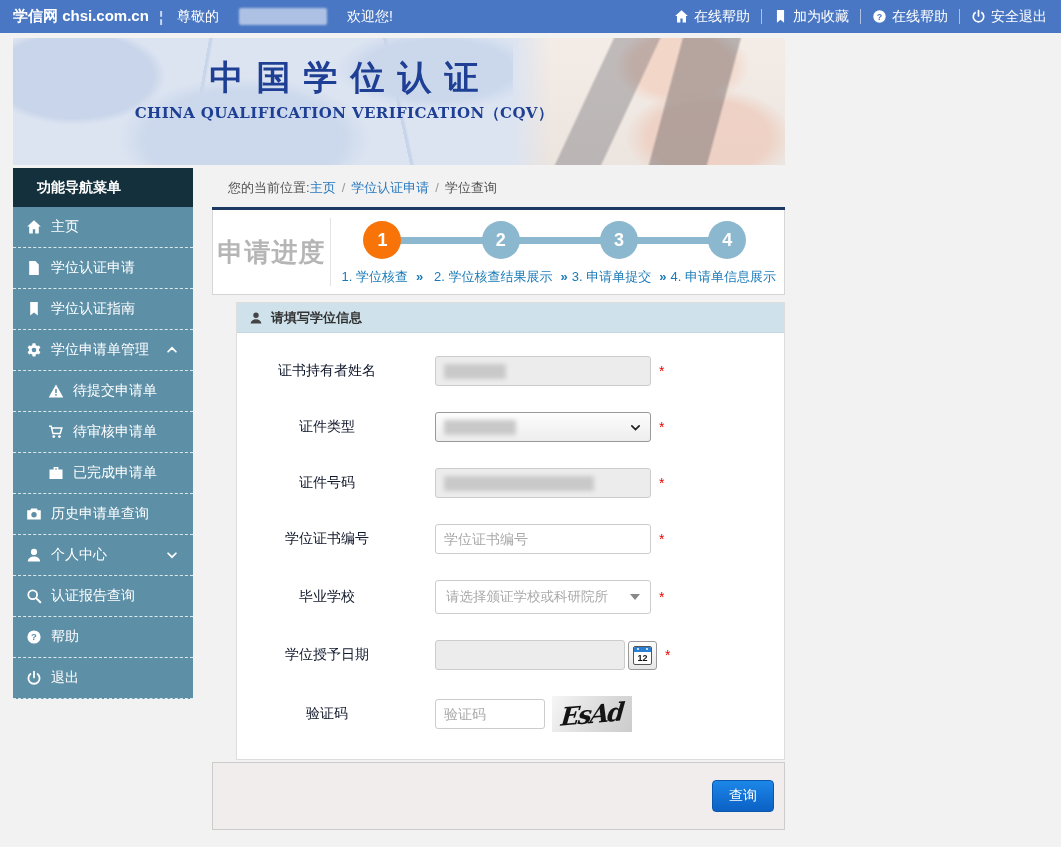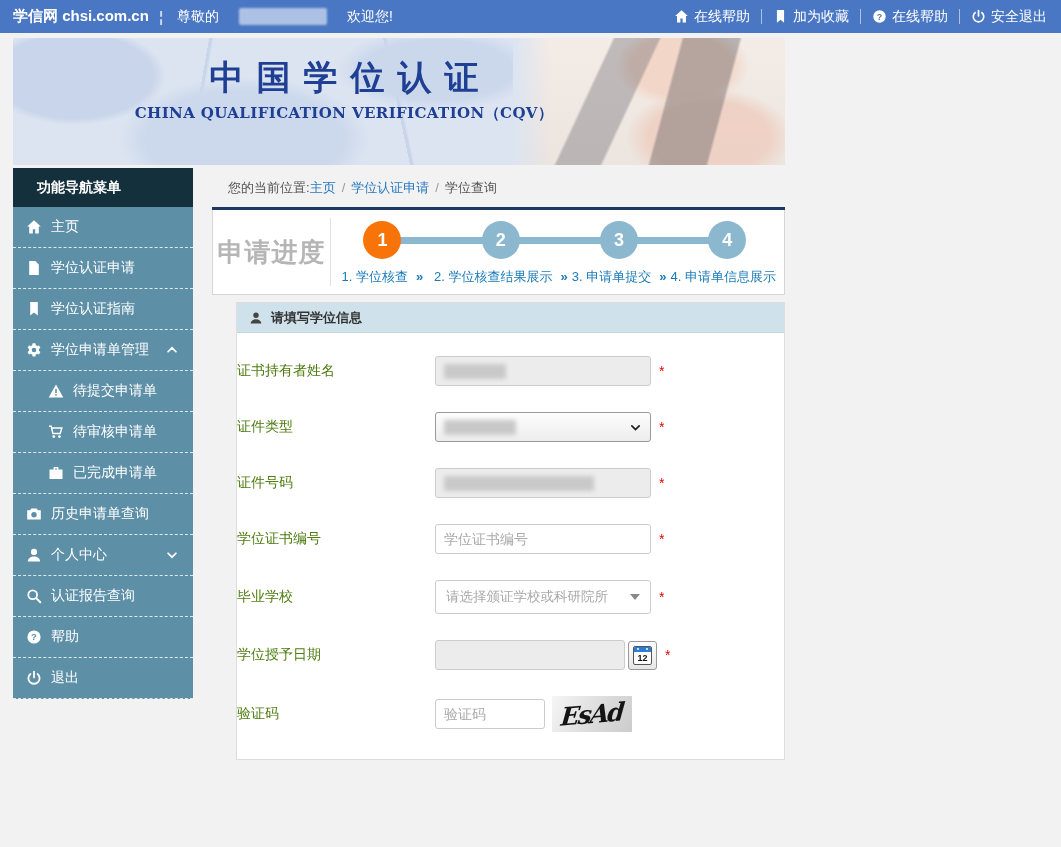--- a/index.html
+++ b/index.html
@@ -69,21 +69,21 @@
   .step.active .dot { background:#f87408; }
   .step-label { margin-top:9px; font-size:13px; color:#1a7ab8; white-space:nowrap; }
   .arrow { margin-left:8px; font-weight:bold; }
 
   .form-card { margin-top:7px; border:1px solid #ddd; background:#fff;margin-left:24px; }
   .form-head { height:30px; background:#cfe2ec; display:flex; align-items:center; gap:8px; padding-left:12px; font-size:13px; font-weight:bold; color:#333; border-bottom:1px solid #c3d8e4; }
   .form-head .sicon { width:14px; height:14px; color:#444; }
   .form-body { padding:23px 0 27px; }
   .frow { display:flex; align-items:center; margin-bottom:26px; }
   .frow:last-child { margin-bottom:0; }
-  .flabel { width:198px; flex:none; text-align:left; padding-right:18px; font-size:14px; color:#4d7c0f; }
+  .flabel { width:198px; flex:none; text-align:center; padding-right:18px; font-size:14px; color:#0f172a; }
   .req { color:#e60000; margin-left:8px; font-size:14px; }
 
   .inp { width:216px; height:30px; border:1px solid #ccc; border-radius:3px; padding:0 8px; font-size:14px; color:#333; background:#fff; font-family:inherit; }
   .inp::placeholder { color:#a9a9a9; }
   .fakeinp { width:216px; height:30px; border:1px solid #ccc; border-radius:3px; background:#ececec; display:flex; align-items:center; padding:0 8px; }
   .redact { height:15px; background:#c9c9c9; filter:blur(2px); border-radius:2px; }
   .r-name { width:62px; } .r-type { width:72px; } .r-num { width:150px; }
   .select-box { width:216px; height:30px; border:1px solid #999; border-radius:3px; background:linear-gradient(#fdfdfd,#ededed); display:flex; align-items:center; justify-content:space-between; padding:0 8px; cursor:pointer; }
   .sel-chev { width:13px; height:13px; color:#222; }
   .combo { width:216px; height:32px; border:1px solid #ccc; border-radius:3px; display:flex; align-items:center; justify-content:space-between; padding:16px 10px; color:#a9a9a9; font-size:13.5px; background:#fff; cursor:pointer; white-space:nowrap; }
@@ -344,15 +344,18 @@
             <span class="flabel">验证码</span>
             <input class="inp cap-inp" type="text" placeholder="验证码" style="">
             <span class="captcha-img">
               <span class="captcha-text">EsAd</span>
             </span>
           </div>
 
         </div>
       </div>
 
+      <div class="footer-card">
+        <button class="btn">查询</button>
+      </div>
     </div>
   </div>
 </div>
 
 </body></html>

